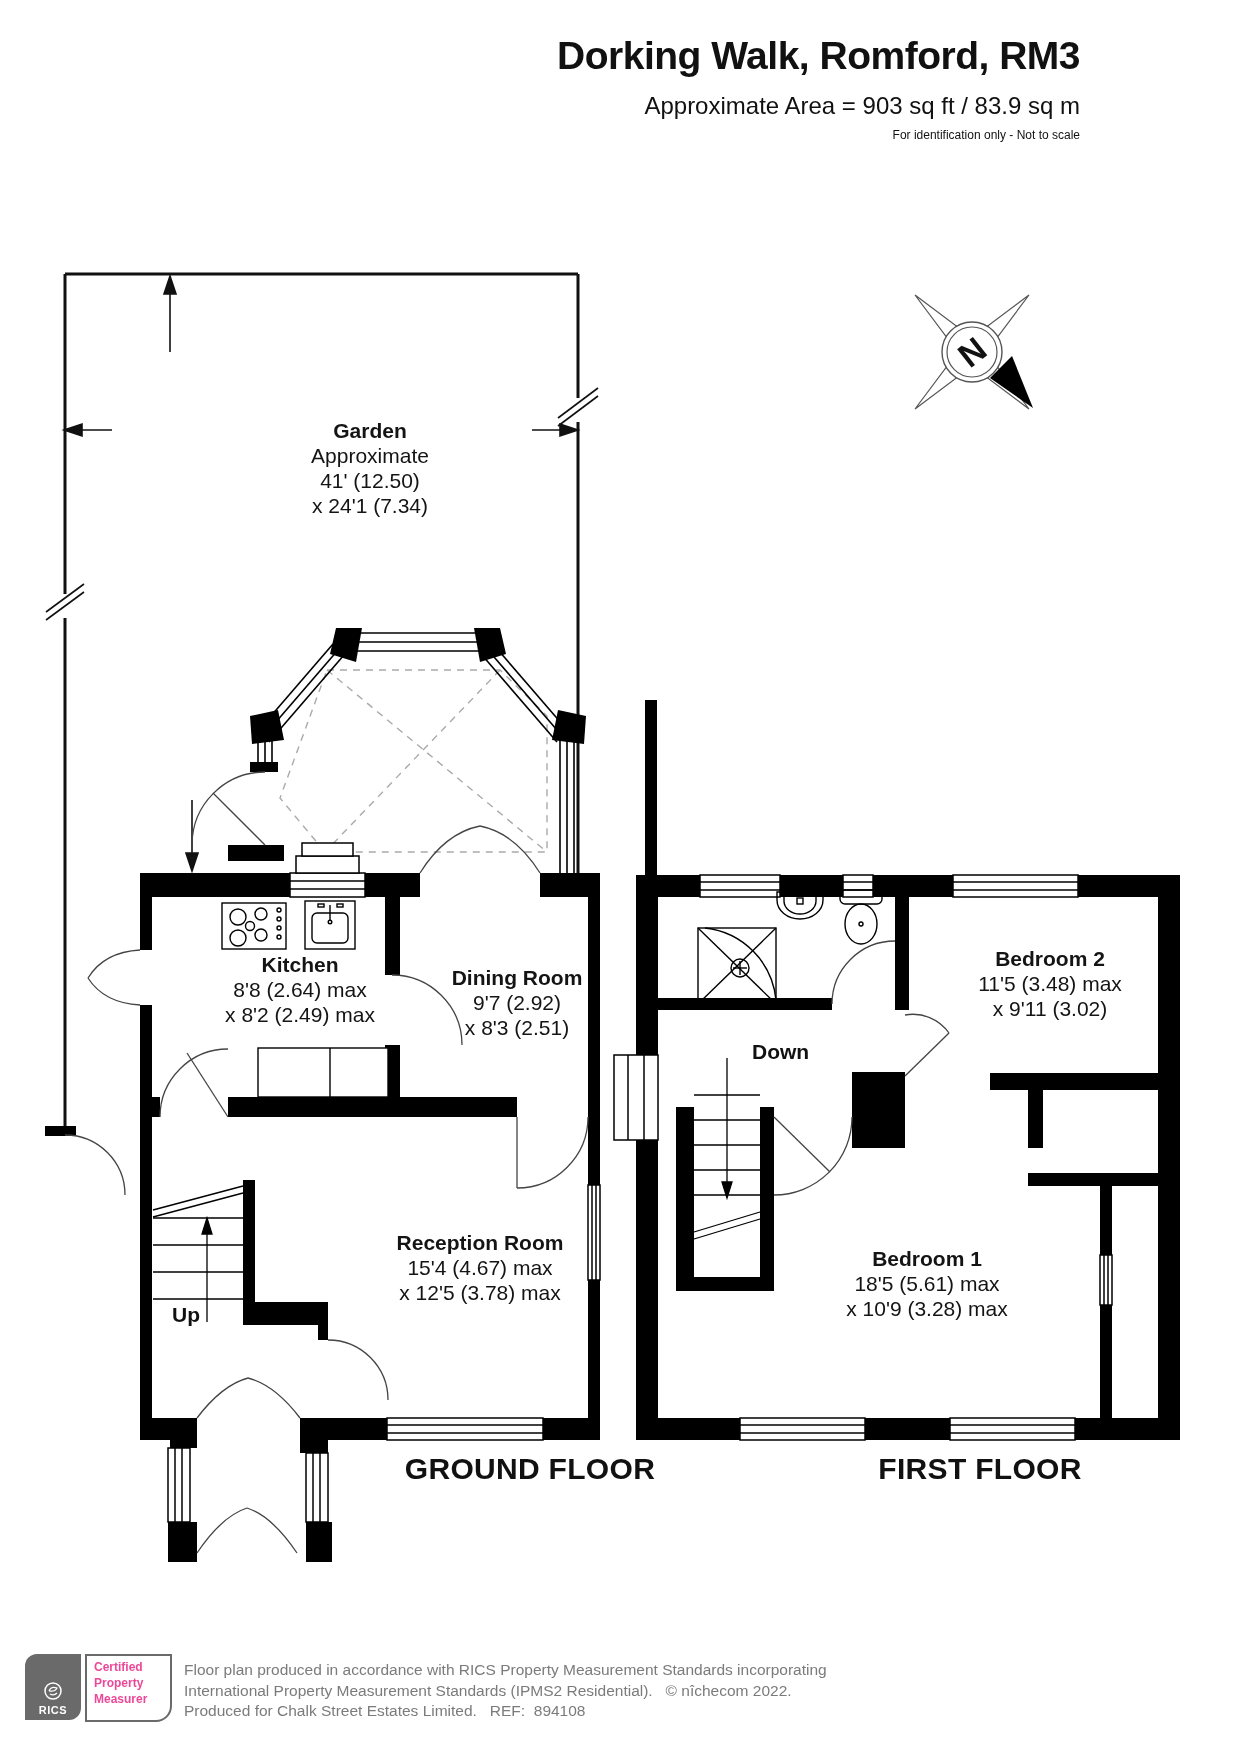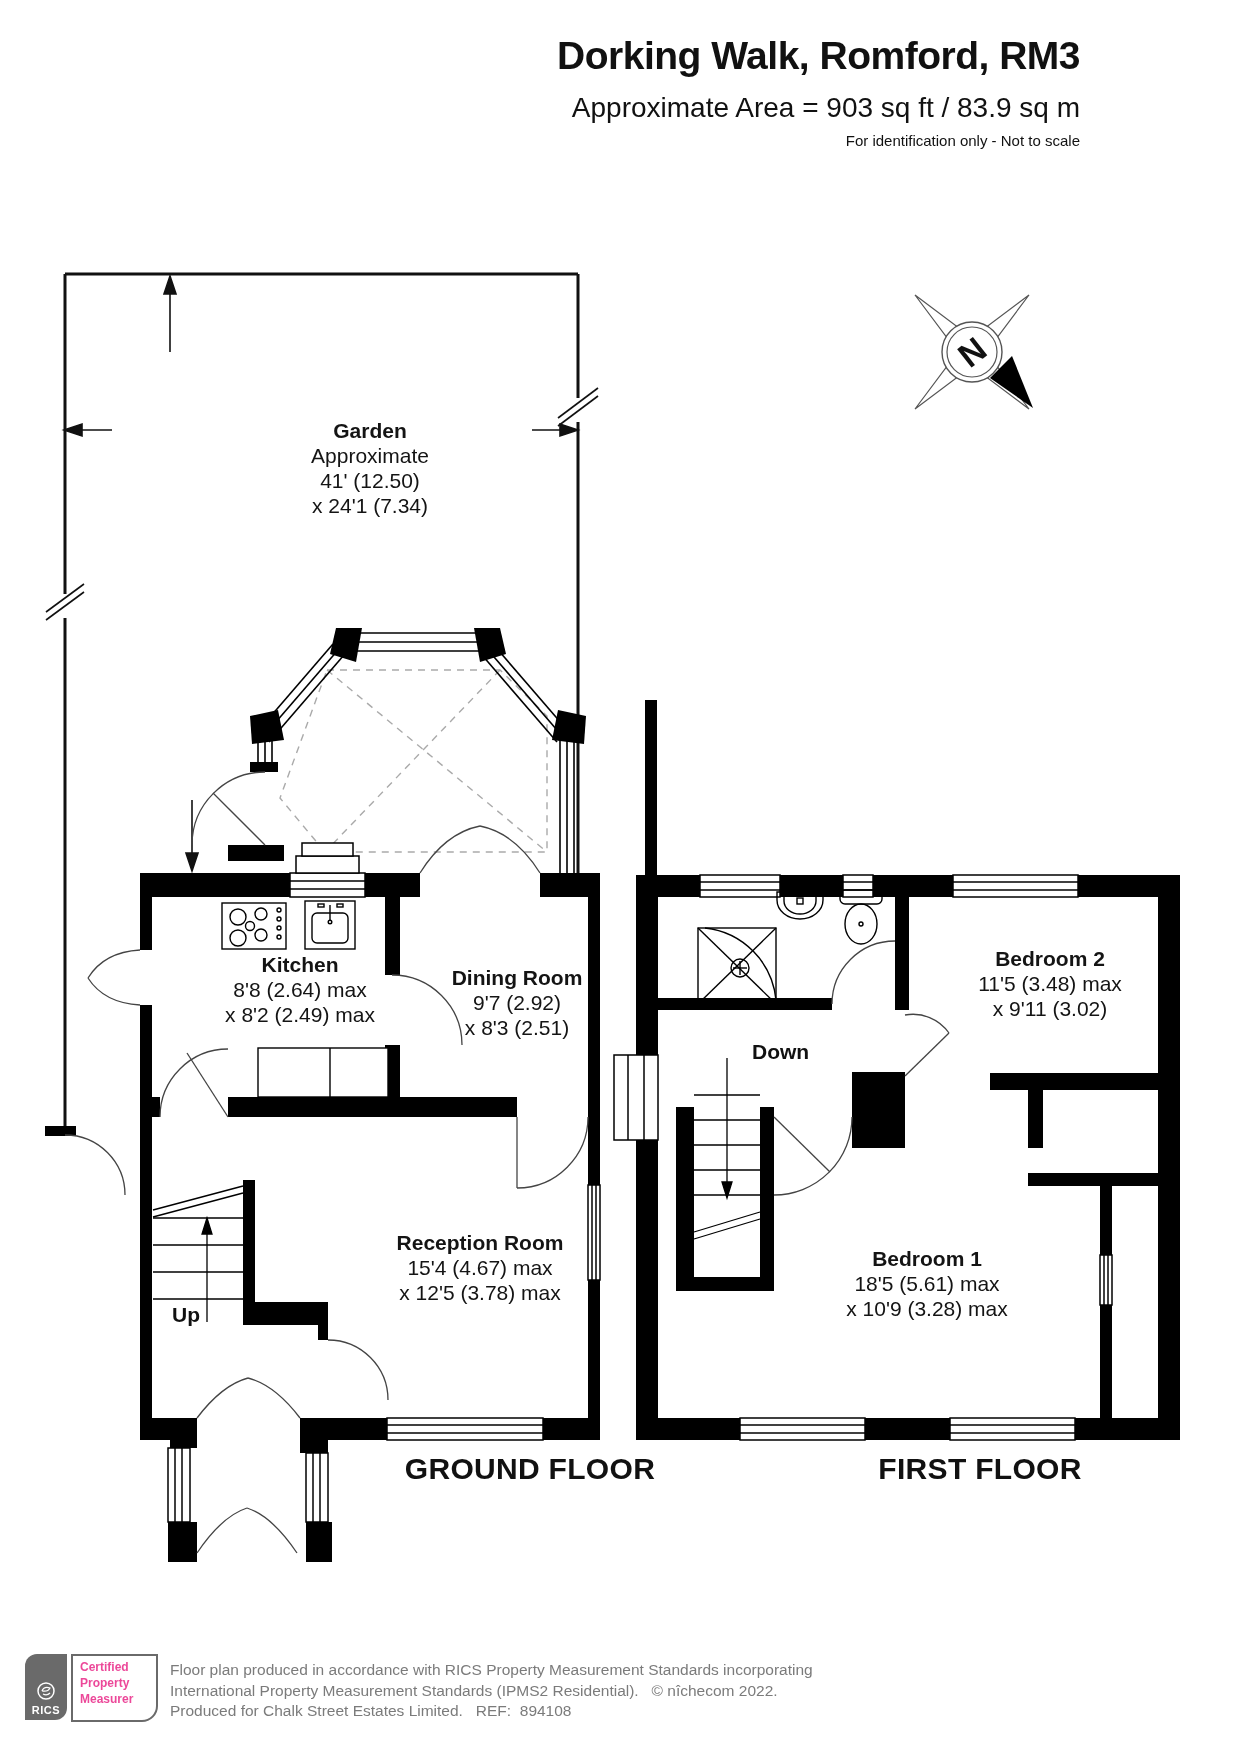--- a/index.html
+++ b/index.html
@@ -1,29 +1,29 @@
 <!DOCTYPE html>
 <html><head>
 <meta charset="utf-8">
 <style>
   html,body{margin:0;padding:0;background:#ffffff;}
   .canvas{position:relative;width:1241px;height:1755px;background:#ffffff;
           font-family:"Liberation Sans",sans-serif;color:#111;overflow:hidden;}
   .hdr{position:absolute;top:34px;left:0;width:1080px;text-align:right;}
   .hdr .t{font-size:39px;font-weight:bold;letter-spacing:-0.5px;}
-  .hdr .a{font-size:28px;margin-top:14px;}
-  .hdr .d{font-size:15px;margin-top:8px;}
+  .hdr .a{font-size:24px;margin-top:14px;}
+  .hdr .d{font-size:12px;margin-top:8px;}
   .plan-svg{position:absolute;left:0;top:0;}
   .room-label{position:absolute;text-align:center;font-size:21px;line-height:25px;color:#141414;}
   .room-label .rn{font-weight:bold;}
   .floor-label{position:absolute;text-align:center;font-size:30px;font-weight:bold;letter-spacing:0.3px;}
   .stair-label{position:absolute;font-size:21px;font-weight:bold;}
   .on-white{background:#ffffff;}
   .footer{position:absolute;left:25px;top:1654px;display:flex;align-items:flex-start;}
-  .rics-badge{width:42px;height:62px;background:#6a6a6a;border-radius:12px 0 12px 0;
+  .rics-badge{width:56px;height:62px;background:#6a6a6a;border-radius:12px 0 12px 0;
               display:flex;flex-direction:column;align-items:center;justify-content:flex-end;padding-bottom:4px;}
   .rics-badge .org{color:#fff;font-weight:bold;font-size:11px;letter-spacing:0.5px;}
   .cert-box{width:76px;height:54px;border:2px solid #6a6a6a;border-radius:0 0 16px 0;margin-left:4px;
             padding:3px 0 7px 7px;font-size:12px;font-weight:bold;color:#ec4899;line-height:16px;}
   .foot-text{margin-left:12px;font-size:15.5px;color:#7b7b7b;line-height:20.5px;padding-top:6px;}
 </style>
 </head>
 <body>
 
 <div class="canvas">

